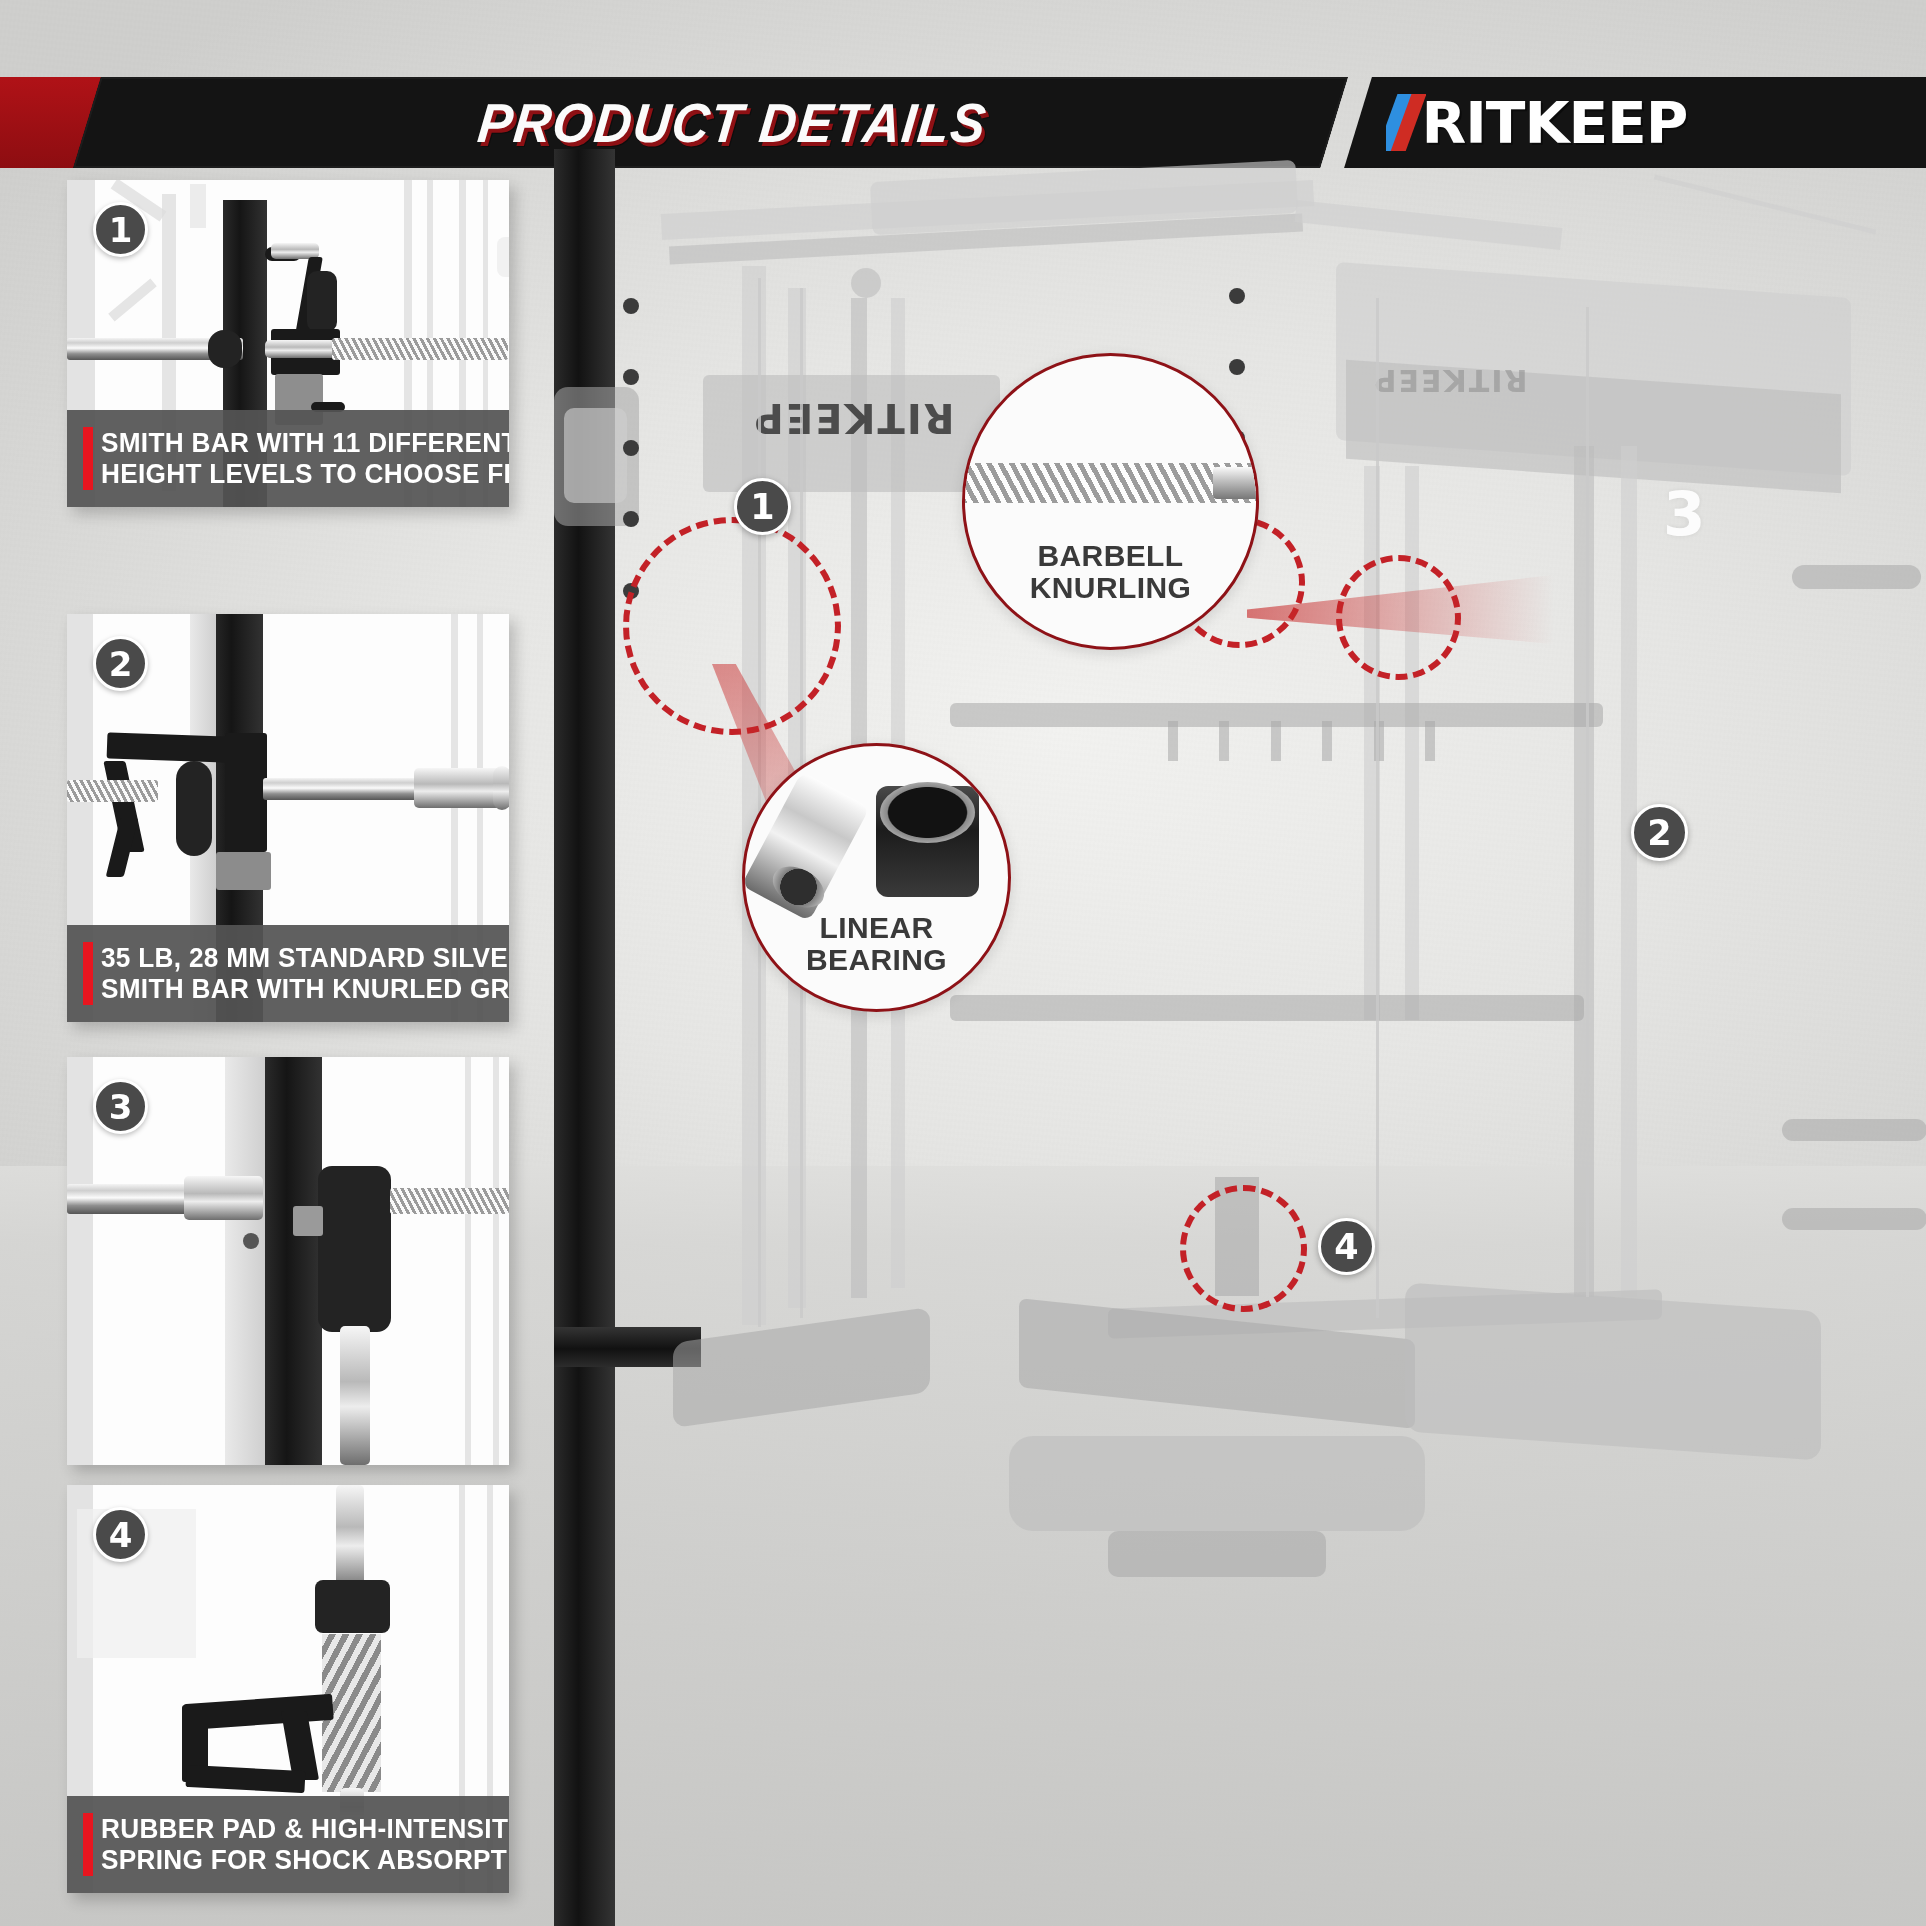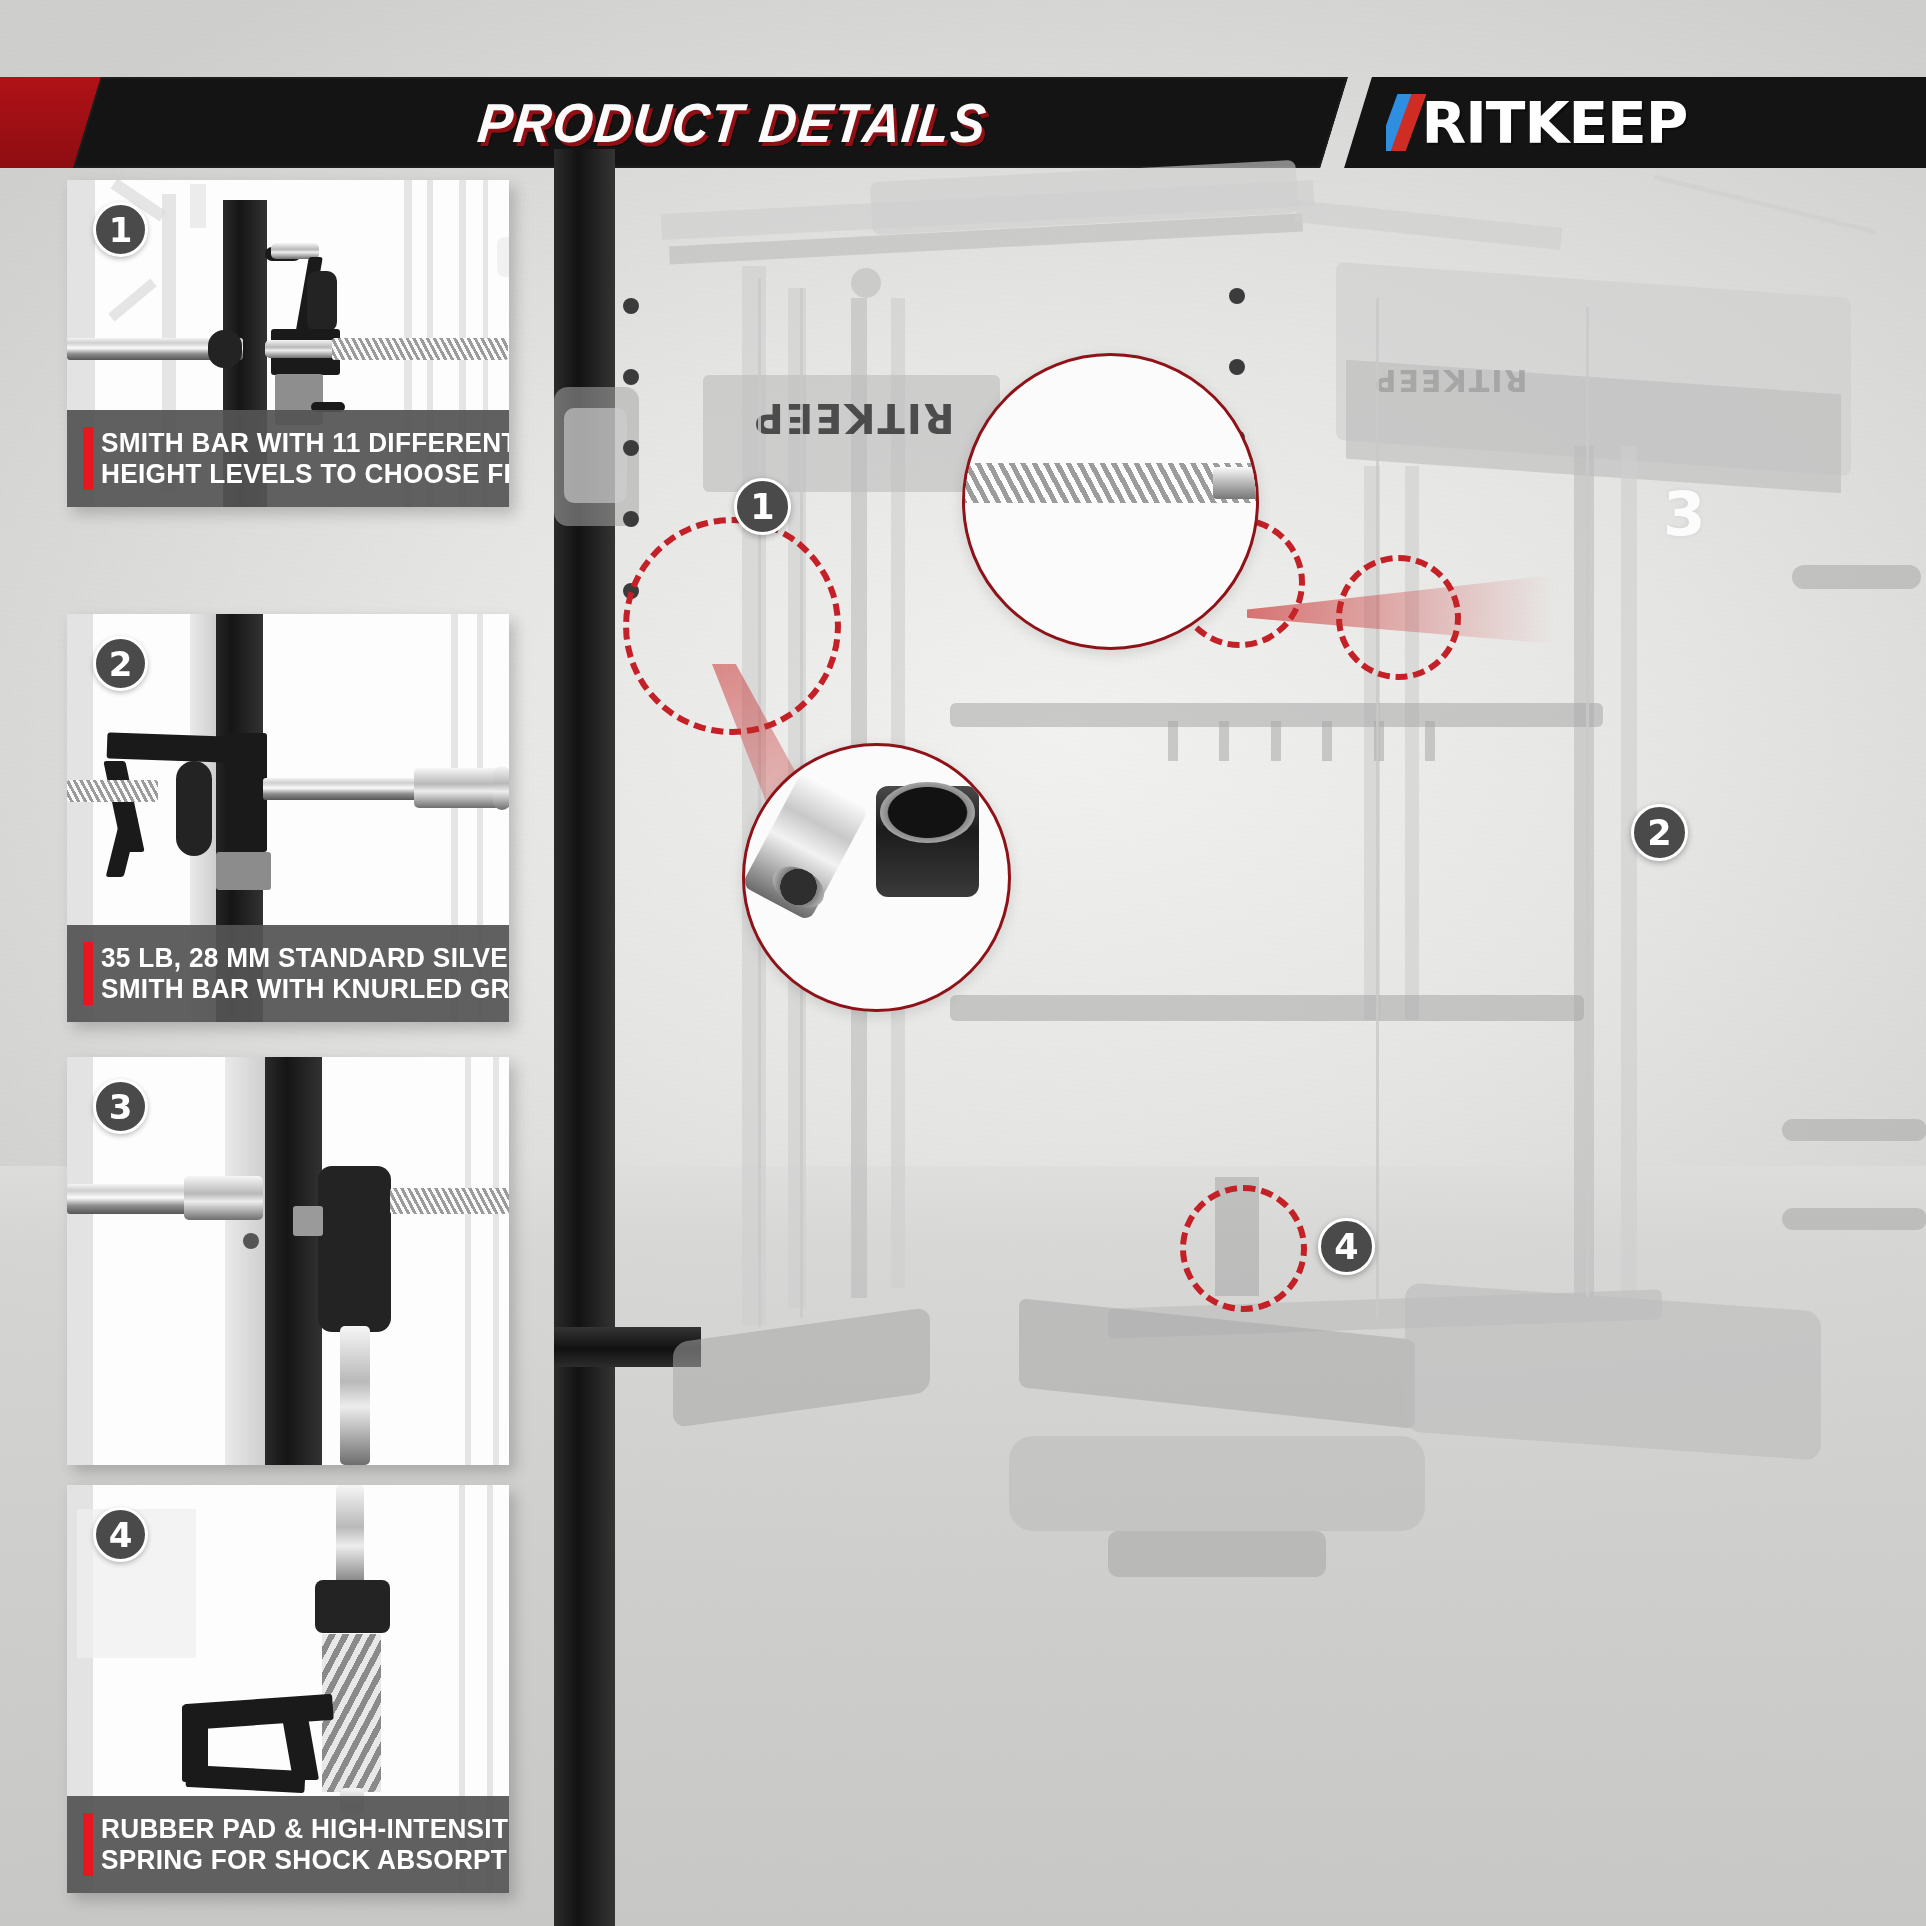--- a/index.html
+++ b/index.html
@@ -476,27 +476,35 @@
     <div class="beam" style="left:693px;top:426px;width:307px;height:69px;clip-path:polygon(100% 0,100% 100%,0 62%,0 50%);"></div>
     <div class="beam" style="left:158px;top:515px;width:238px;height:267px;clip-path:polygon(0 0,10% 0,72% 100%,44% 100%);
                 background:linear-gradient(160deg, rgba(200,40,40,.50), rgba(200,40,40,0));"></div>
 
     <div class="callout" style="left:408px;top:204px;width:297px;height:297px;">
       <div style="position:absolute;left:-20px;top:107px;width:337px;height:40px;
                   background:repeating-linear-gradient(62deg,#fdfdfd 0 5px,#9c9c9c 5px 10px),
                              linear-gradient(180deg,#f4f4f4,#6a6a6a);border-radius:5px;"></div>
       <div style="position:absolute;left:248px;top:111px;width:69px;height:32px;
                   background:linear-gradient(180deg,#fafafa,#bdbdbd 45%,#777);border-radius:4px;"></div>
+      <div class="callout-label" style="top:184px;">
+        <div>BARBELL</div>
+        <div>KNURLING</div>
+      </div>
     </div>
 
     <div class="callout" style="left:188px;top:594px;width:269px;height:269px;">
       <div class="lb-body" style="left:22px;top:36px;width:77px;height:129px;transform:rotate(28deg);"></div>
       <div style="position:absolute;left:26px;top:123px;width:55px;height:36px;border-radius:50%;
                   background:radial-gradient(circle,#2e2e2e 0 55%,#7d7d7d 56%,#d6d6d6 100%);transform:rotate(28deg);"></div>
       <div style="position:absolute;left:131px;top:40px;width:103px;height:111px;border-radius:12px;
                   background:linear-gradient(180deg,#4a4a4a 0%,#1c1c1c 40%,#3a3a3a 100%);"></div>
       <div style="position:absolute;left:135px;top:36px;width:95px;height:61px;border-radius:50%;
                   background:radial-gradient(ellipse,#121212 0 58%,#8a8a8a 60%,#efefef 100%);"></div>
+      <div class="callout-label" style="top:166px;">
+        <div>LINEAR</div>
+        <div>BEARING</div>
+      </div>
     </div>
 
   </div>
 </div>
 
 
 </body></html>

